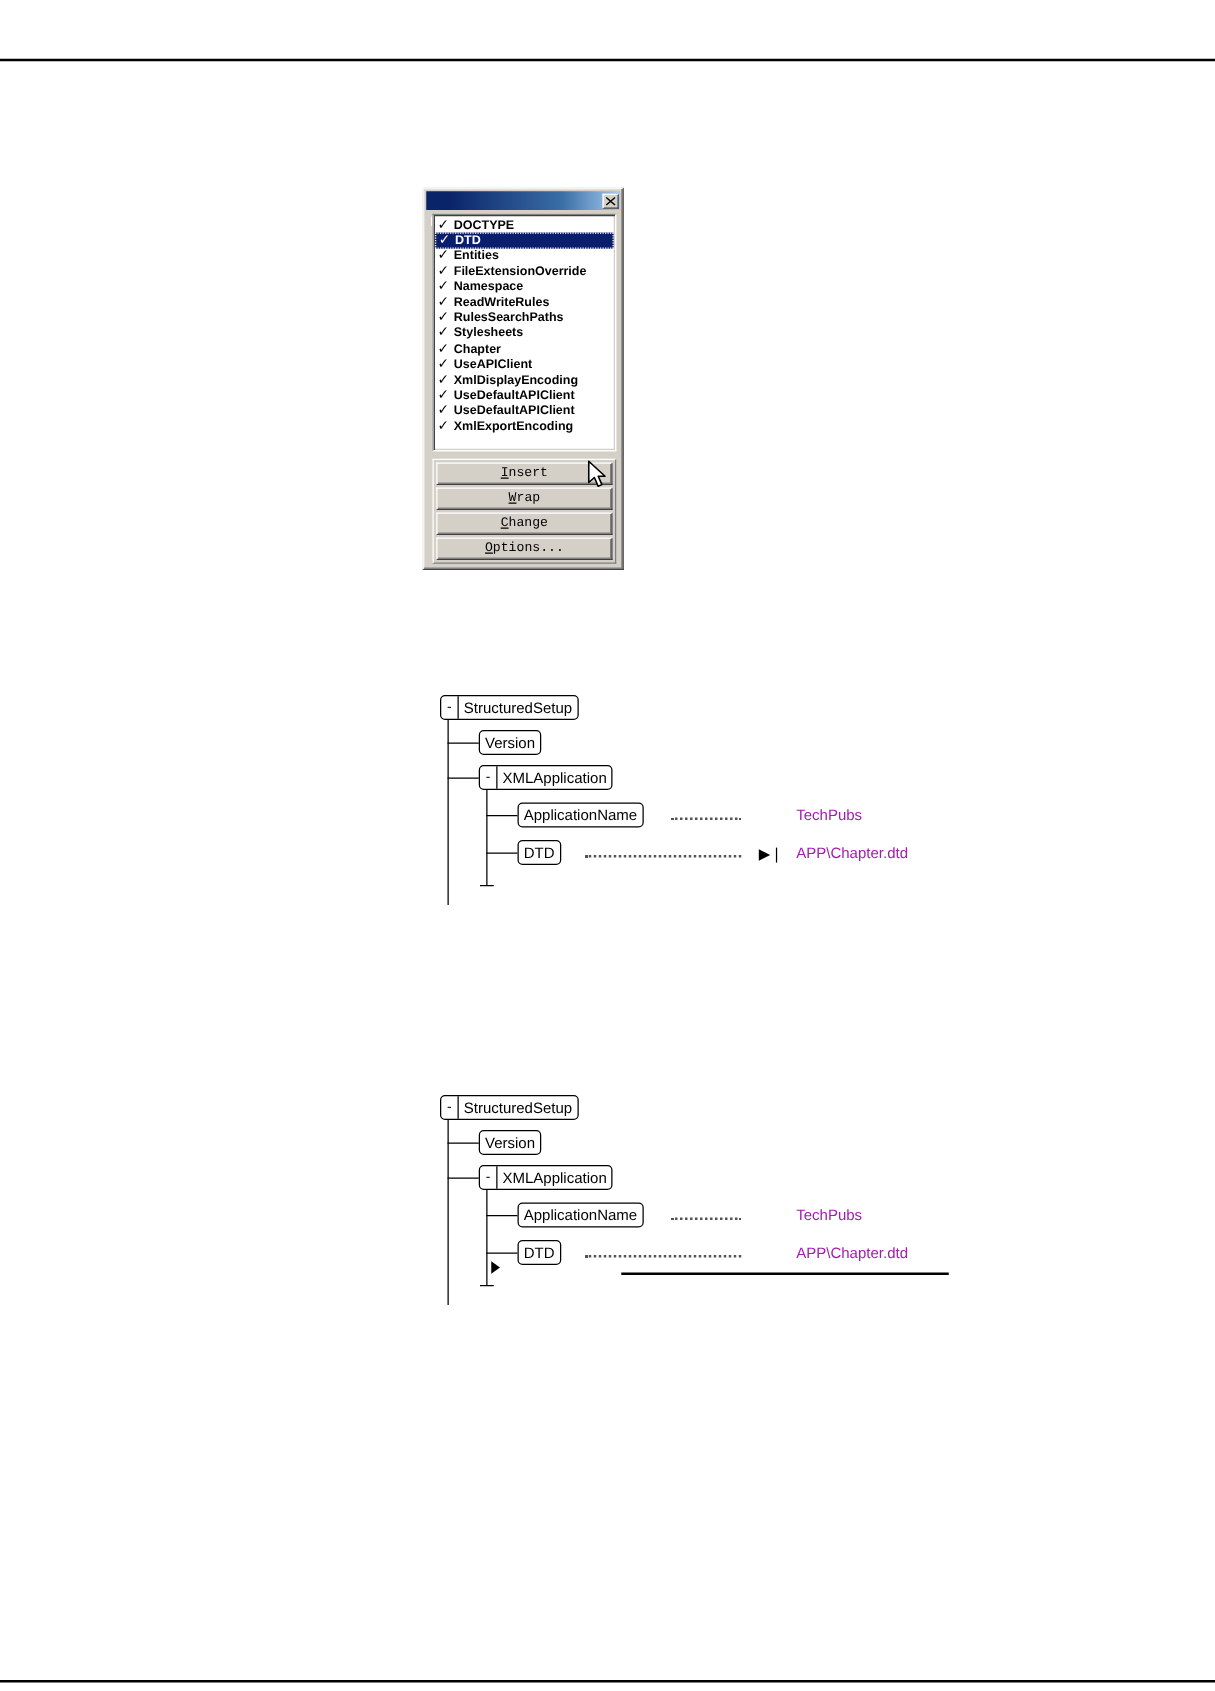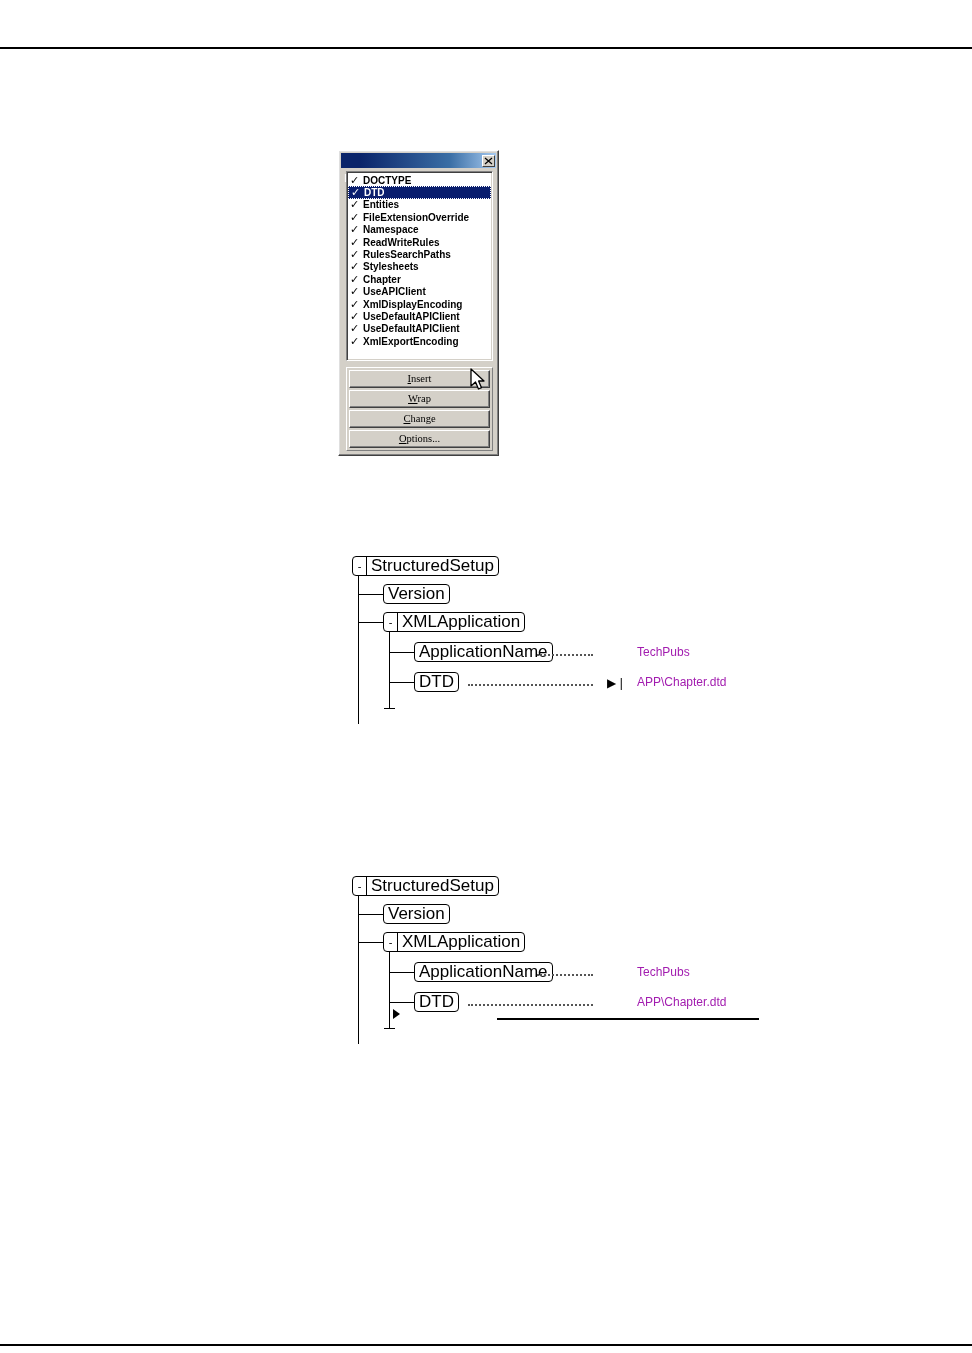--- a/index.html
+++ b/index.html
@@ -142,21 +142,21 @@
     width: 141px;
     height: 18px;
     margin-bottom: 2px;
     background: #d4d0c8;
     border-top: 1px solid #ffffff;
     border-left: 1px solid #ffffff;
     border-right: 1px solid #404040;
     border-bottom: 1px solid #404040;
     box-shadow: inset -1px -1px 0 #808080;
     box-sizing: border-box;
-    font-family: Liberation Serif, serif;
+    font-family: Liberation Mono, monospace;
     font-size: 10.5px;
     color: #000000;
     text-align: center;
     line-height: 16px;
     cursor: default;
     padding: 0;
   }
   .dlg-button .accel { text-decoration: underline; }
 
   .mouse-cursor {
@@ -192,21 +192,21 @@
     flex: 0 0 13px;
     border-right: 1px solid #000000;
     font-size: 11px;
     line-height: 18px;
     text-align: center;
     color: #000000;
     font-family: "Liberation Sans", sans-serif;
   }
   .node .node-label {
     padding: 0 4px;
-    font-size: 17px;
+    font-size: 12px;
     line-height: 18px;
     color: #000000;
   }
 
   .vline {
     position: absolute;
     width: 0;
     border-left: 1px solid #000000;
   }
   .hline {

